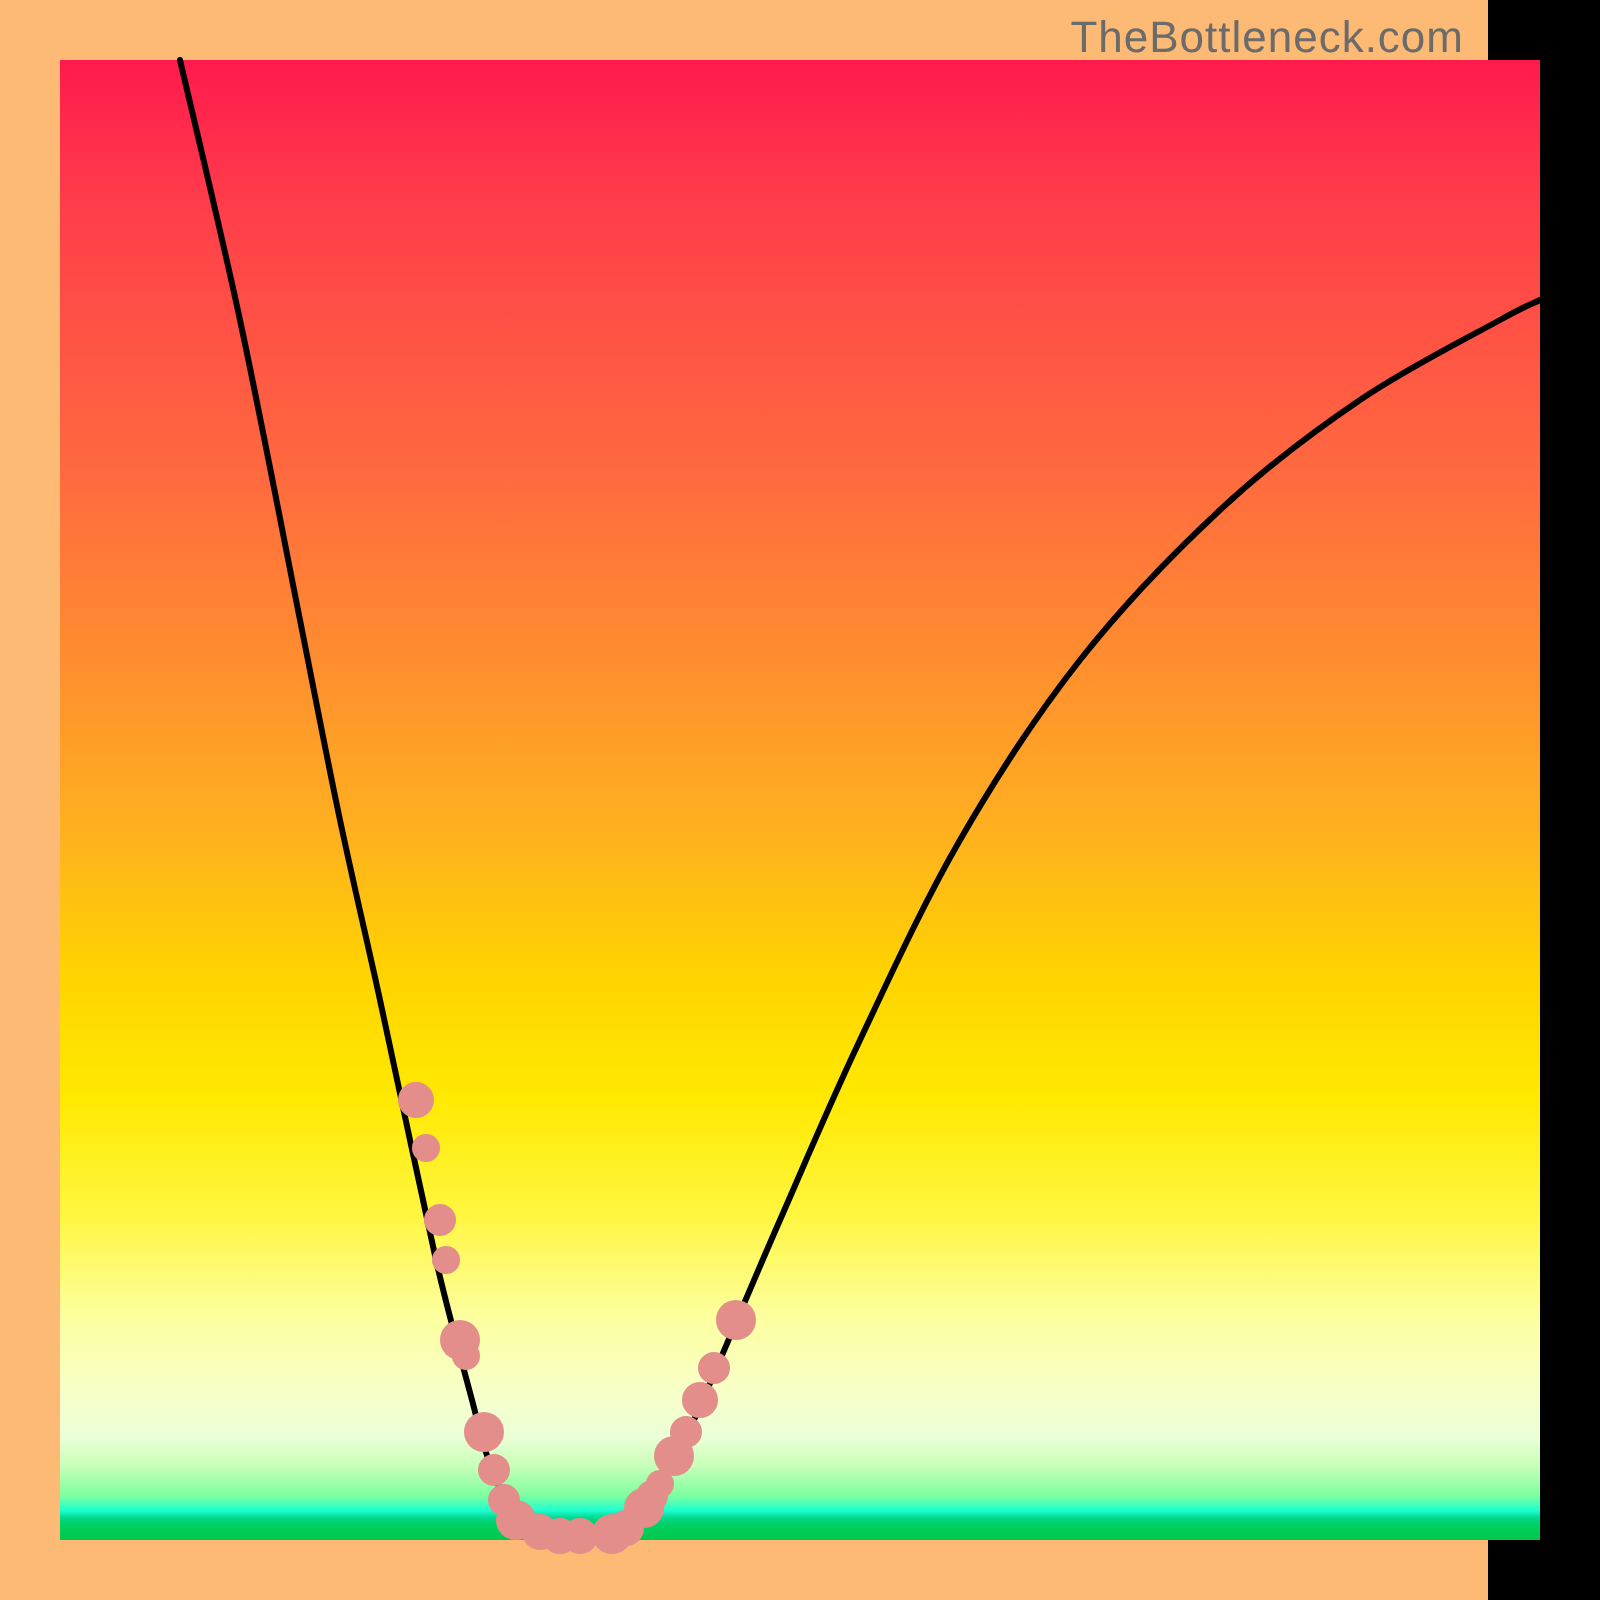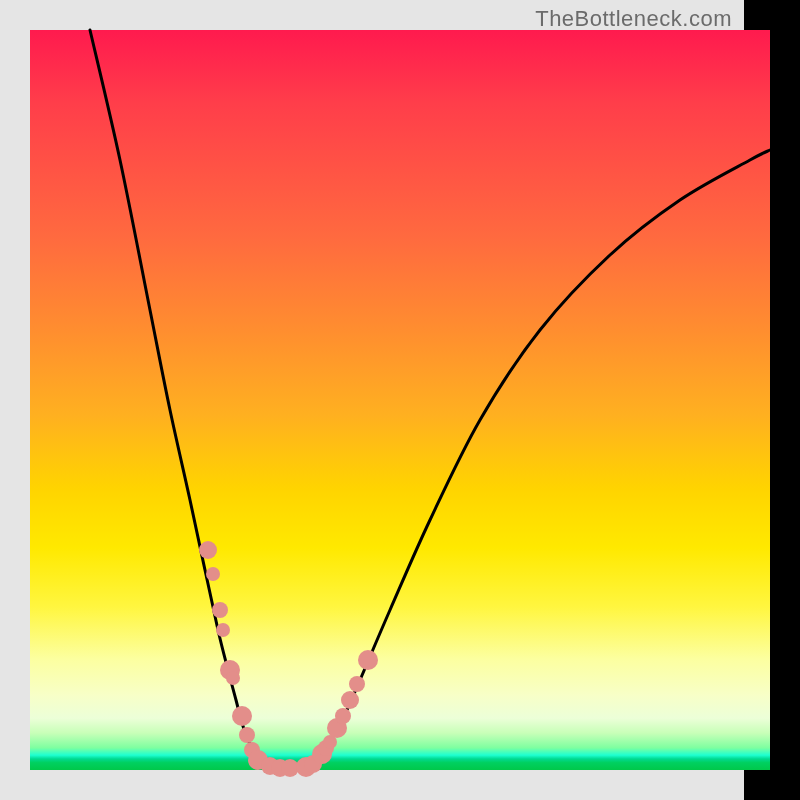--- a/index.html
+++ b/index.html
@@ -8,21 +8,21 @@
     width: 800px;
     height: 800px;
     background: #000;
     font-family: Arial, Helvetica, sans-serif;
     overflow: hidden;
   }
   .frame {
     position: relative;
     width: 744px;
     height: 800px;
-    background: #e5e5e5;
+    background: #fdba74;
   }
   .watermark {
     position: absolute;
     top: 6px;
     right: 12px;
     color: #6b6b6b;
     font-size: 22px;
     font-weight: 500;
     letter-spacing: 0.5px;
     z-index: 50;

